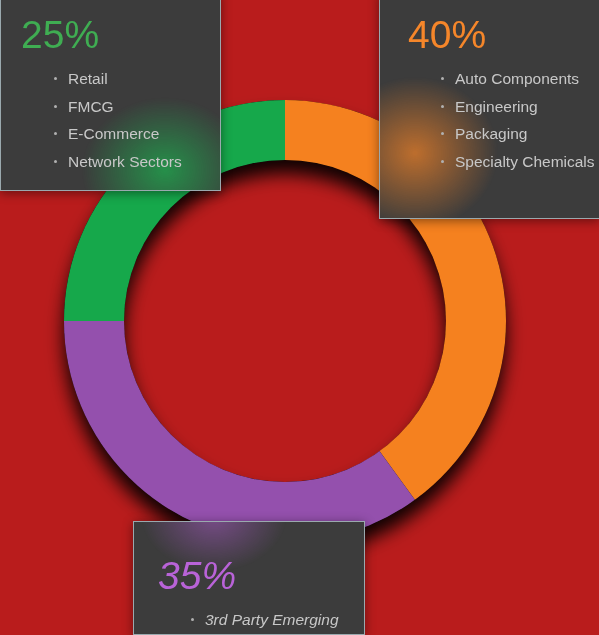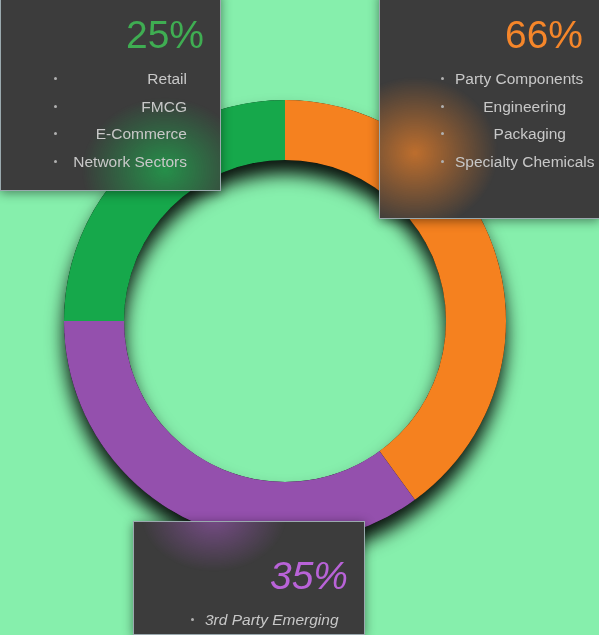--- a/index.html
+++ b/index.html
@@ -4,24 +4,23 @@
 <style>
   html, body {
     margin: 0;
     padding: 0;
     background: #4c6570;
   }
   #stage {
     position: relative;
     width: 599px;
     height: 635px;
-    background: #86efac;
+    background: #b91c1c;
     overflow: hidden;
     font-family: "Liberation Sans", sans-serif;
-    text-align: right;
   }
 
   
   #donut-wrap {
     position: absolute;
     left: 0;
     top: 0;
     width: 599px;
     height: 635px;
   }
@@ -146,23 +145,23 @@
         <li>FMCG</li>
         <li>E-Commerce</li>
         <li>Network Sectors</li>
       </ul>
     </div>
   </div>
 
   <div class="card" id="card-orange">
     <div class="card-glow" id="glow-orange"></div>
     <div class="card-inner">
-      <div class="pct orange">66%</div>
+      <div class="pct orange">40%</div>
       <ul class="items">
-        <li>Party Components</li>
+        <li>Auto Components</li>
         <li>Engineering</li>
         <li>Packaging</li>
         <li>Specialty Chemicals</li>
       </ul>
     </div>
   </div>
 
   <div class="card" id="card-purple">
     <div class="card-glow" id="glow-purple"></div>
     <div class="card-inner">

